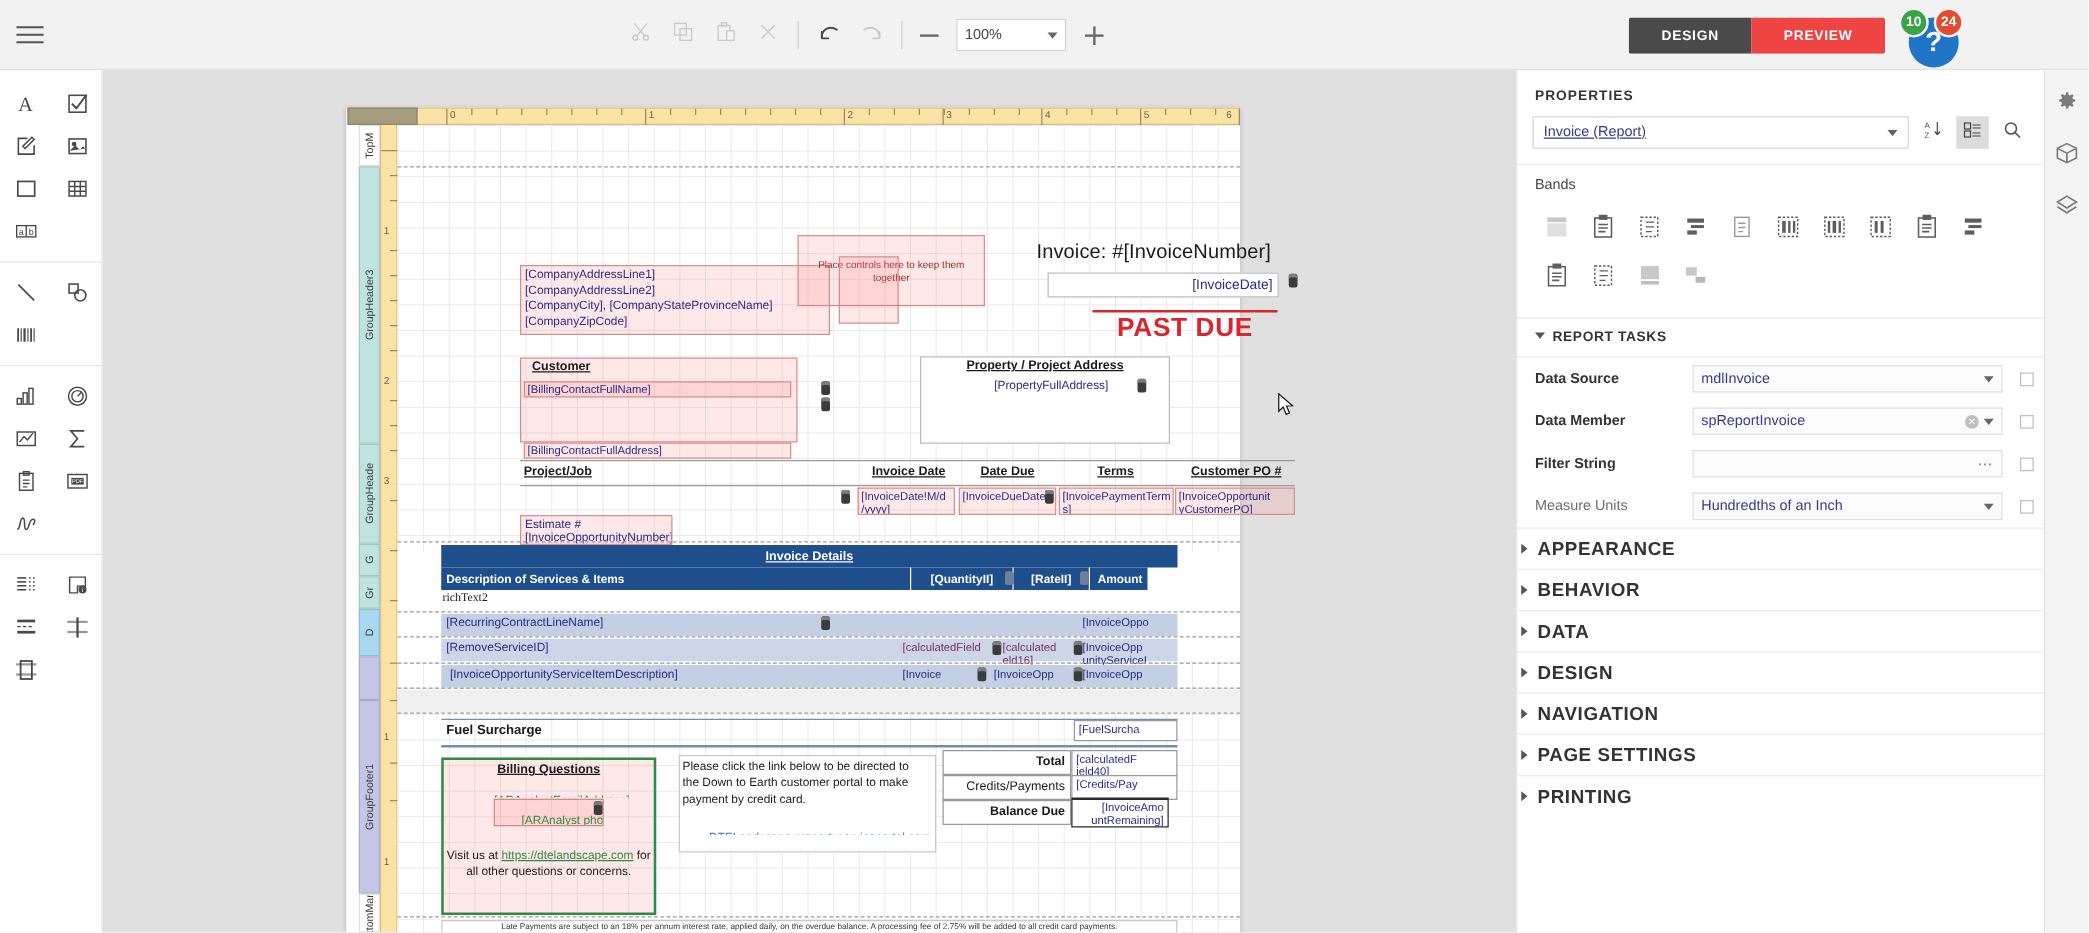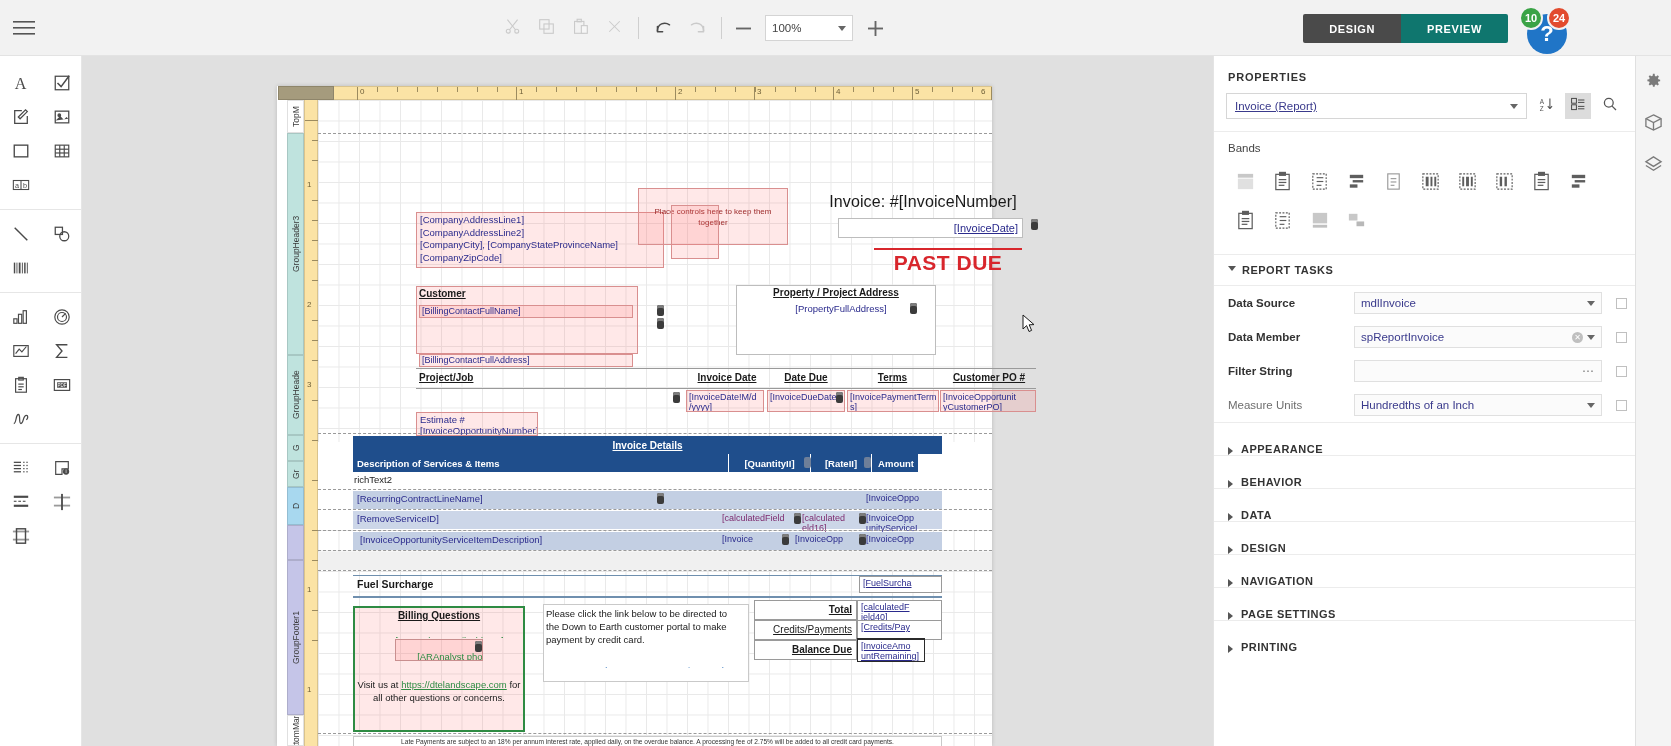--- a/index.html
+++ b/index.html
@@ -35,21 +35,21 @@
 
   .mode-switch {
     position:absolute; right:163px; top:14px; height:29px; display:flex;
     border-radius:2px; overflow:hidden;
   }
   .mode-btn {
     padding:0 26px; height:29px; display:flex; align-items:center; justify-content:center;
     font-size:11px; font-weight:bold; letter-spacing:.6px; color:#ffffff; cursor:pointer;
   }
   .mode-btn.active { background:#4a4a4a; }
-  .mode-btn.inactive { background:#0f766e; }
+  .mode-btn.inactive { background:#ef4444; }
 
   .help-cluster { position:absolute; right:96px; top:4px; width:60px; height:52px; }
   .help-circle {
     position:absolute; left:12px; top:10px; width:40px; height:40px; border-radius:50%;
     background:#2075c7; color:#fff; display:flex; align-items:center; justify-content:center;
     font-size:22px; font-weight:bold; cursor:pointer;
   }
   .badge-g, .badge-r {
     position:absolute; width:24px; height:24px; border-radius:50%;
     display:flex; align-items:center; justify-content:center;
@@ -138,21 +138,21 @@
   }
 
   
   .el { position:absolute; font-size:10px; color:#1a1a1a; white-space:pre; overflow:hidden; }
   .el.bound {
     background:rgba(255,110,110,.16);
     border:1px solid #d98f8f;
     color:#2a2a8c;
   }
   .el.boundtxt { color:#2a2a8c;padding-left:40px; }
-  .el.plain { border:1px solid #bdbdbd; background:#fff;text-decoration:underline; }
+  .el.plain { border:1px solid #bdbdbd; background:#fff; }
   .el.noborder { border:none; background:transparent; }
   .el.hdr { font-weight:bold; text-decoration:underline; text-align:center; }
   .lockicon {
     position:absolute; width:7px; height:11px; border-radius:2px;
     background:#3b3b3b; box-shadow:inset 0 3px 0 #7d7d7d;
   }
 
   .invoice-title { font-size:16px; color:#1a1a1a; letter-spacing:.1px; }
   .pastdue { font-size:21px; font-weight:bold; color:#d8262c; letter-spacing:.5px; }
   .rulebar { position:absolute; height:2px; background:#d8262c; }
@@ -216,22 +216,22 @@
     display:flex; align-items:center; padding:0 6px; font-size:11.5px; color:#3a3a8c;
     justify-content:space-between;
   }
   .pf-val { overflow:hidden; white-space:nowrap; }
   .pf-tools { display:flex; align-items:center; gap:4px; }
   .clear-x { width:11px;height:11px;border-radius:50%;background:#bfbfbf;color:#fff;font-size:8px;display:flex;align-items:center;justify-content:center;cursor:pointer; }
   .psquare { width:11px; height:11px; border:1px solid #c0c0c0; background:#fff; margin-left:6px; cursor:pointer; }
   .dots { font-size:12px; color:#777; cursor:pointer; letter-spacing:1px; }
 
   .accordion-row {
-    height:33px; display:flex; align-items:flex-end; gap:8px; padding:0 14px;
-    border-top:1px solid #ececec; font-size:11px; font-weight:bold; color:#333;
+    height:33px; display:flex; align-items:center; gap:8px; padding:0 3px;
+    border-top:1px solid #ececec; font-size:15px; font-weight:bold; color:#333;
     letter-spacing:.5px; cursor:pointer;
   }
   .cursor-arrow { position:absolute; left:940px; top:258px; width:14px; height:19px; }
 </style>
 </head>
 <body>
 
 <div id="app">
 
   <div class="topbar">
@@ -628,21 +628,21 @@
 
       <div class="el noborder invoice-title" style="left:485px;top:93px;width:240px;height:22px;text-align:center;">Invoice: #[InvoiceNumber]</div>
 
       <div class="el plain" style="left:520px;top:118px;width:185px;height:20px;text-align:right;padding:3px 4px;font-size:11px;color:#2a2a8c;">[InvoiceDate]</div>
       <div class="lockicon" style="left:713px;top:119px;"></div>
 
       <div class="rulebar" style="left:556px;top:148px;width:148px;"></div>
       <div class="el noborder pastdue" style="left:520px;top:151px;width:220px;height:26px;text-align:center;">PAST DUE</div>
 
       <div class="el bound" style="left:98px;top:186px;width:222px;height:68px;"></div>
-      <div class="el noborder hdr" style="left:101px;top:188px;width:60px;height:14px;text-align:left;font-size:10px;">Customer</div>
+      <div class="el noborder hdr" style="left:101px;top:188px;width:60px;height:14px;text-align:center;font-size:10px;">Customer</div>
       <div class="el bound" style="left:101px;top:205px;width:214px;height:13px;padding:0 2px;font-size:9px;">[BillingContactFullName]</div>
       <div class="lockicon" style="left:339px;top:205px;"></div>
       <div class="el bound" style="left:101px;top:218px;width:214px;height:13px;padding:0 2px;font-size:9px;margin-top:36px;">[BillingContactFullAddress]</div>
       <div class="lockicon" style="left:339px;top:218px;"></div>
 
       <div class="el plain" style="left:418px;top:185px;width:200px;height:70px;"></div>
       <div class="el noborder hdr" style="left:418px;top:187px;width:200px;height:14px;font-size:10px;">Property / Project Address</div>
       <div class="el noborder boundtxt" style="left:418px;top:203px;width:170px;height:14px;text-align:center;font-size:9.5px;">[PropertyFullAddress]</div>
       <div class="lockicon" style="left:592px;top:203px;"></div>
 
@@ -671,21 +671,21 @@
 
       <div class="tbl-title" style="left:35px;top:336px;width:589px;height:18px;">Invoice Details</div>
 
       <div class="tbl-head" style="left:35px;top:354px;width:376px;height:18px;padding-left:4px;">Description of Services &amp; Items</div>
       <div class="tbl-head" style="left:411px;top:354px;width:82px;height:18px;justify-content:center;">[QuantityII]</div>
       <div class="lockicon" style="left:486px;top:357px;background:#6e7f99;box-shadow:none;"></div>
       <div class="tbl-head" style="left:493px;top:354px;width:61px;height:18px;justify-content:center;">[RateII]</div>
       <div class="lockicon" style="left:546px;top:357px;background:#6e7f99;box-shadow:none;"></div>
       <div class="tbl-head" style="left:554px;top:354px;width:46px;height:18px;justify-content:flex-end;padding-right:4px;border-right:none;">Amount</div>
 
-      <div class="el noborder" style="left:36px;top:374px;width:80px;height:14px;font-size:9.5px;color:#222;">richText2</div>
+      <div class="el noborder" style="left:36px;top:374px;width:80px;height:14px;font-size:9.5px;color:#222;font-family:Liberation Serif, serif;">richText2</div>
 
       <div class="band-sep" style="top:389px;"></div>
 
       <div class="detail-row" style="left:35px;top:391px;width:589px;height:18px;"></div>
       <div class="el noborder" style="left:39px;top:393px;width:250px;height:14px;font-size:9.5px;color:#2a2a8c;">[RecurringContractLineName]</div>
       <div class="lockicon" style="left:339px;top:393px;"></div>
       <div class="el noborder" style="left:548px;top:393px;width:76px;height:14px;font-size:9px;color:#2a2a8c;">[InvoiceOppo</div>
 
       <div class="band-sep" style="top:409px;"></div>
 
@@ -720,21 +720,21 @@
       <div class="el noborder" style="left:39px;top:478px;width:160px;height:16px;font-size:10.5px;font-weight:bold;color:#1a1a1a;">Fuel Surcharge</div>
       <div class="el plain" style="left:541px;top:476px;width:83px;height:17px;padding:1px 3px;font-size:9px;color:#2a2a8c;border-color:#9a9a9a;">[FuelSurcha</div>
       <div class="el noborder" style="left:35px;top:496px;width:589px;height:2px;background:#6f8fae;"></div>
 
       <div class="el plain" style="left:436px;top:500px;width:103px;height:20px;text-align:right;padding:3px 4px;font-size:10px;font-weight:bold;border-color:#9a9a9a;">Total</div>
       <div class="el plain" style="left:539px;top:500px;width:85px;height:22px;padding:1px 3px;font-size:9px;color:#2a2a8c;line-height:10px;border-color:#9a9a9a;">[calculatedF
 ield40]</div>
       <div class="el plain" style="left:436px;top:520px;width:103px;height:20px;text-align:right;padding:3px 4px;font-size:10px;border-color:#9a9a9a;">Credits/Payments</div>
       <div class="el plain" style="left:539px;top:520px;width:85px;height:20px;padding:1px 3px;font-size:9px;color:#2a2a8c;border-color:#9a9a9a;">[Credits/Pay</div>
       <div class="el plain" style="left:436px;top:540px;width:103px;height:20px;text-align:right;padding:3px 4px;font-size:10px;font-weight:bold;border-color:#9a9a9a;">Balance Due</div>
-      <div class="el plain" style="left:539px;top:538px;width:68px;height:24px;padding:1px 3px;font-size:9px;color:#2a2a8c;line-height:10px;border-color:#2a2a2a;border-width:2px 1px 1px 1px;">[InvoiceAmo
+      <div class="el plain" style="left:539px;top:538px;width:78px;height:24px;padding:1px 3px;font-size:9px;color:#2a2a8c;line-height:10px;border-color:#2a2a2a;border-width:2px 1px 1px 1px;text-align:right;">[InvoiceAmo
 untRemaining]</div>
 
       <div class="green-box" style="left:35px;top:506px;width:172px;height:126px;"></div>
       <div class="el noborder hdr" style="left:38px;top:510px;width:166px;height:14px;font-size:10px;">Billing Questions</div>
       <div class="el noborder" style="left:38px;top:524px;width:166px;height:14px;text-align:center;font-size:9.5px;">
         <span class="lnk">[ARAnalystEmailAddress]</span>
       </div>
       <div class="el bound" style="left:77px;top:539px;width:88px;height:22px;text-align:center;font-size:9.5px;line-height:11px;border-color:#c98f8f;">
         <span class="lnk">[ARAnalyst phone
 number]</span>

